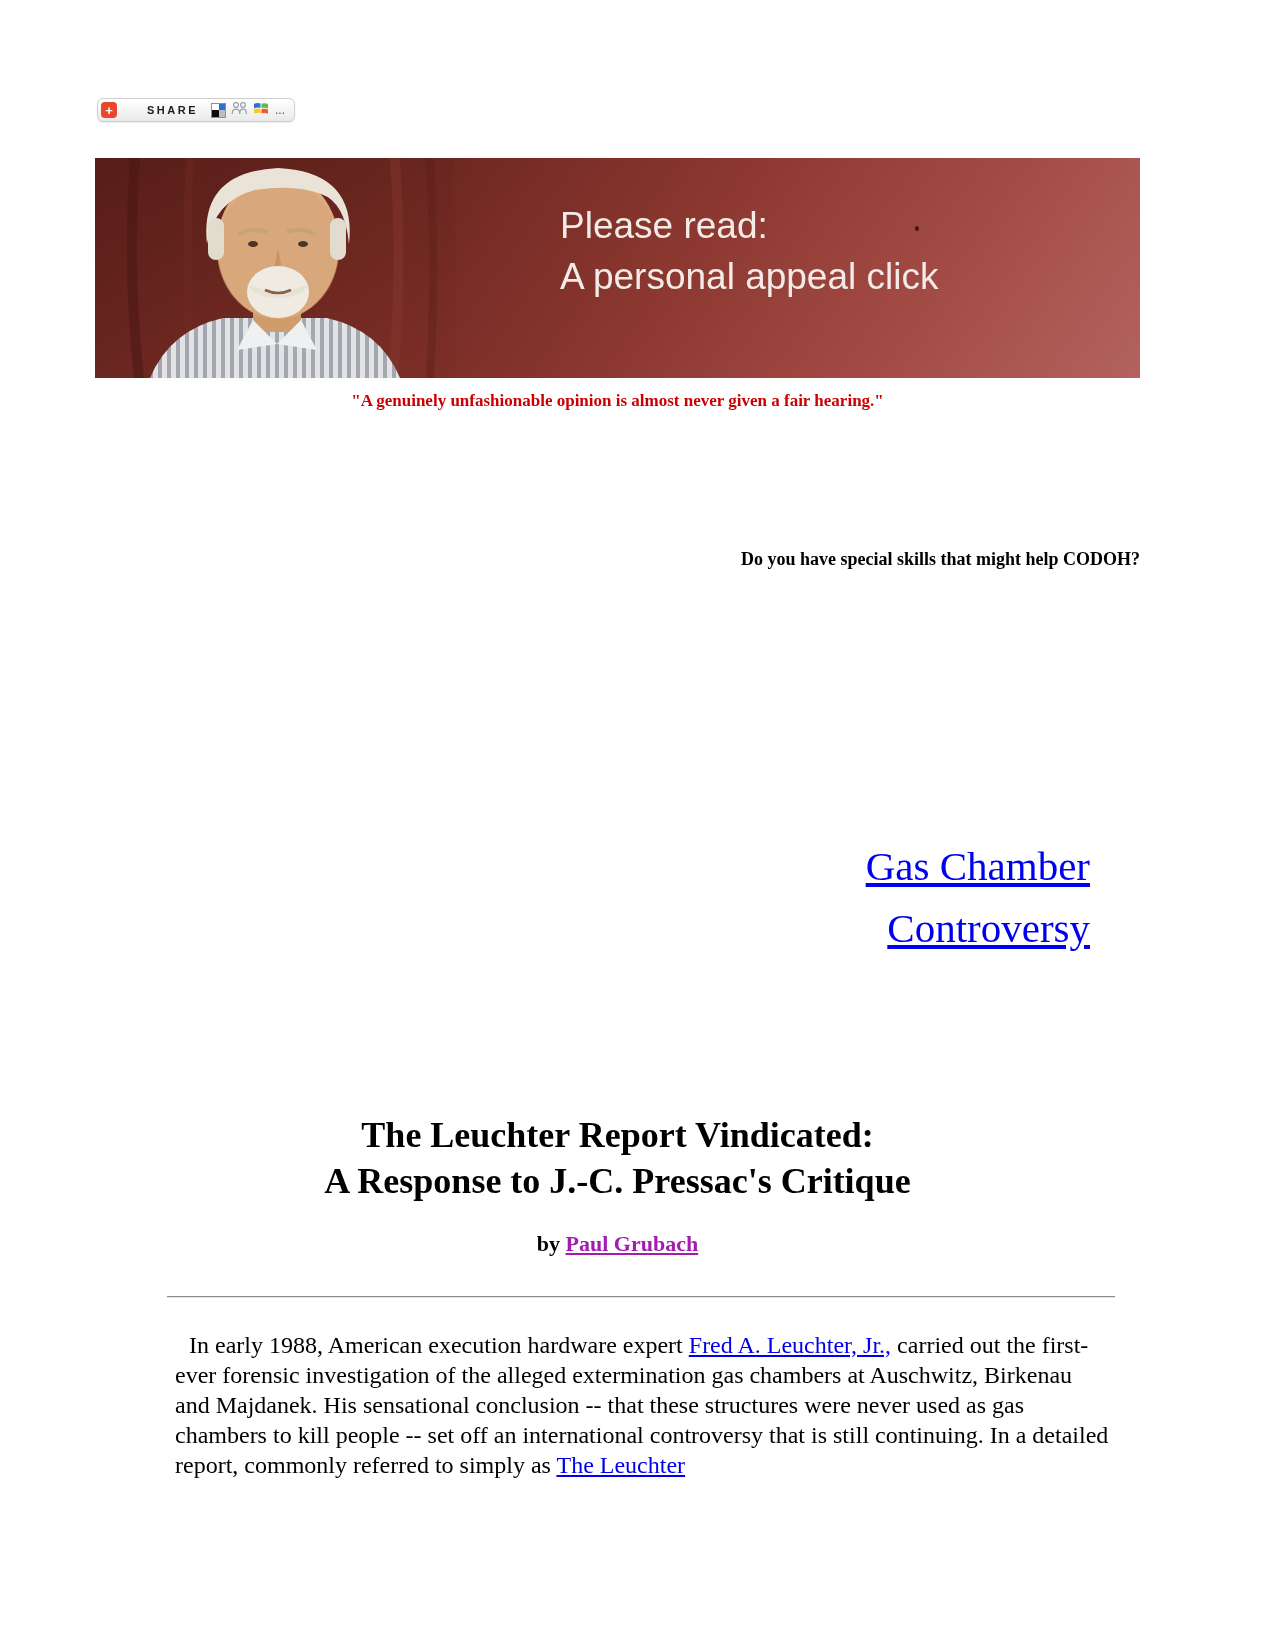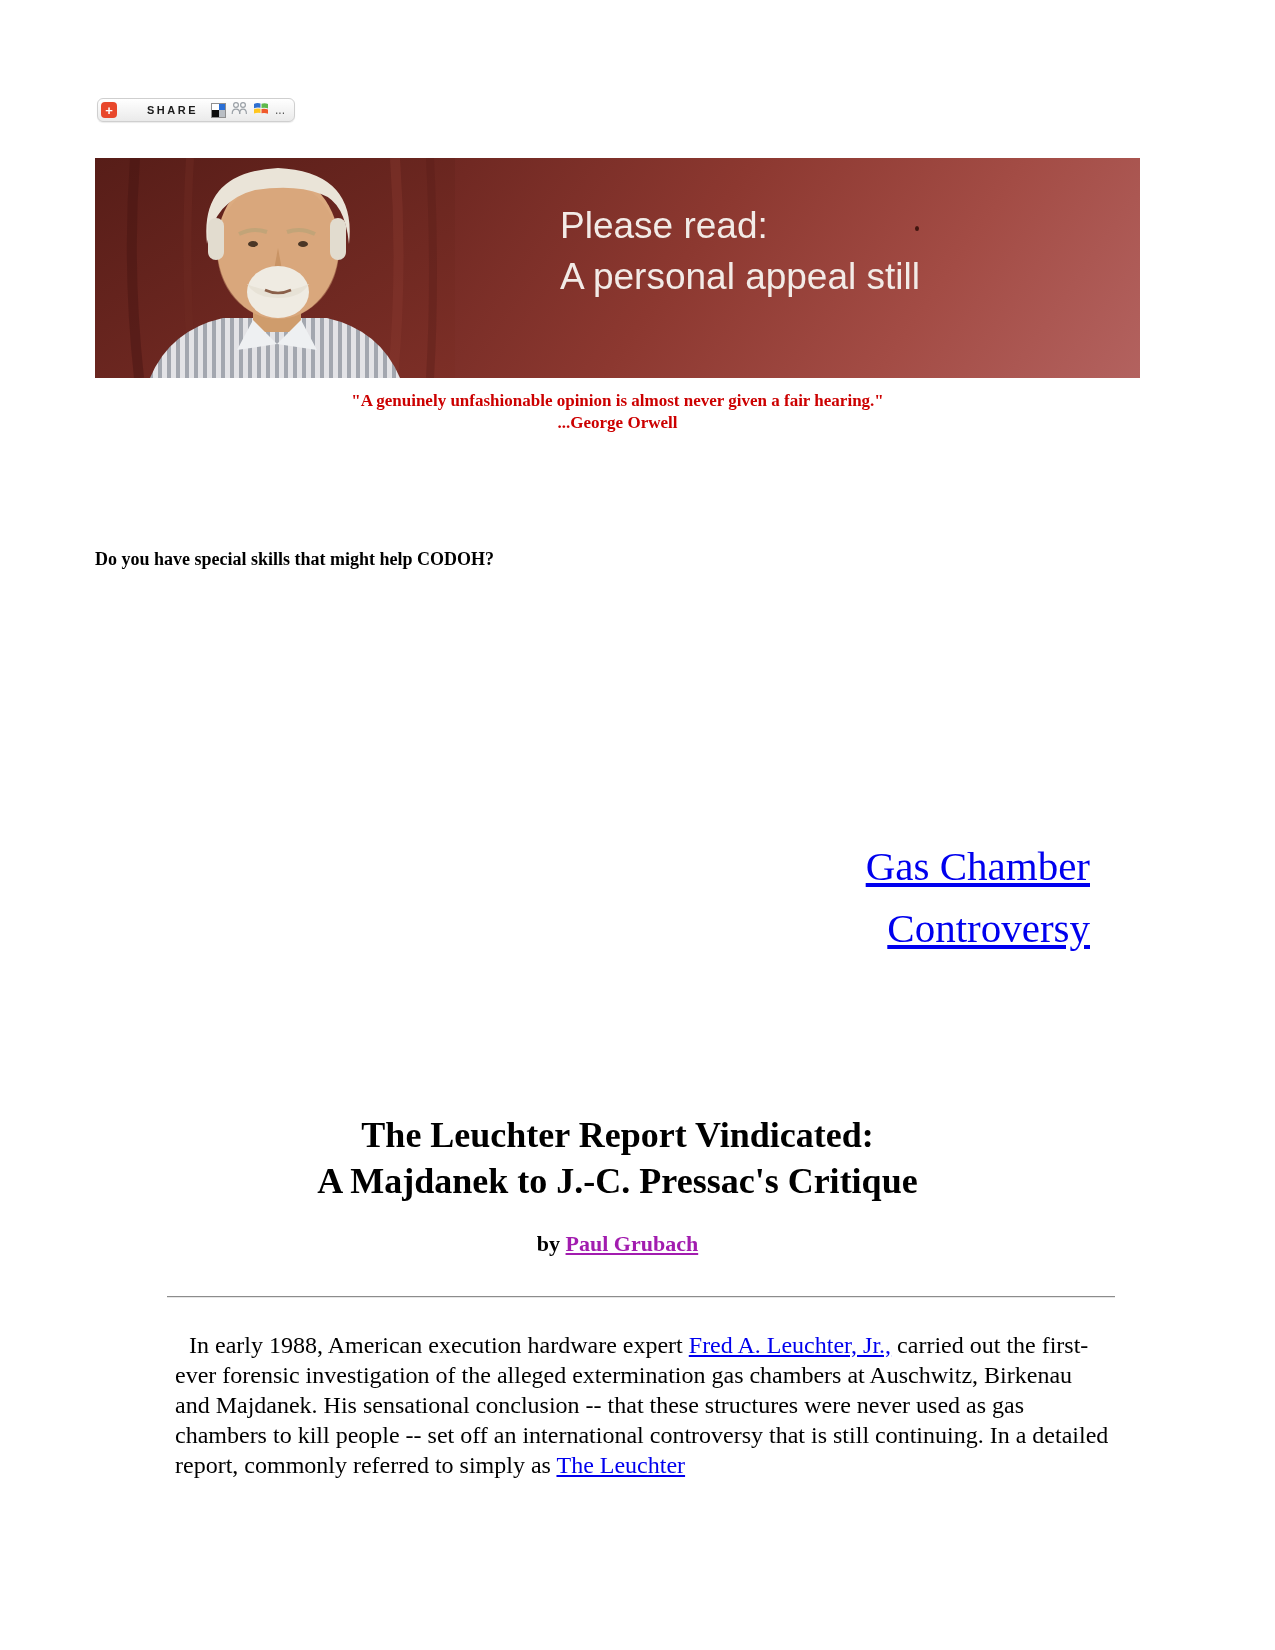--- a/index.html
+++ b/index.html
@@ -46,21 +46,21 @@
   .banner-dot{position:absolute;left:820px;top:68px;width:4px;height:5px;background:#41150f;border-radius:50%;}
 
   
   .quote{
     position:absolute;left:95px;top:390px;width:1045px;text-align:center;
     color:#cc0000;font-weight:bold;font-size:17px;line-height:22px;
   }
 
   
   .volunteer{
-    position:absolute;left:95px;top:545px;width:1045px;text-align:left;
+    position:absolute;left:95px;top:545px;width:1045px;text-align:right;
     font-weight:bold;font-size:18px;line-height:28px;
   }
   .volunteer a{color:#0000ee;text-decoration:underline;}
 
   
   .section-link{
     position:absolute;left:95px;top:835px;width:995px;text-align:right;
     font-size:41px;line-height:62px;
   }
   .section-link a{color:#0000ee;text-decoration:underline;}
@@ -162,40 +162,39 @@
 
     <path d="M183,90 l-4,22 q4,4 8,0 z" fill="#c99465"></path>
 
     <ellipse cx="183" cy="134" rx="31" ry="26" fill="#efebe2"></ellipse>
     <path d="M152,126 q31,14 62,0 q-8,14 -31,14 q-23,0 -31,-14 z" fill="#e7e2d6"></path>
     <path d="M170,132 q13,6 26,0" stroke="#8a5f49" stroke-width="2.5" fill="none"></path>
   </svg>
   <span class="banner-dot"></span>
   <div class="banner-text">
     <div>Please read:</div>
-    <div>A personal appeal still</div>
+    <div>A personal appeal click</div>
   </div>
 </div>
 
 <div class="quote">
   <div>"A genuinely unfashionable opinion is almost never given a fair hearing."</div>
-  <div>...George Orwell</div>
 </div>
 
 <div class="volunteer">
   <div>Do you have special skills that might help CODOH?</div>
 </div>
 
 <div class="section-link">
   <a><span>Gas Chamber</span><br><span>Controversy</span></a>
 </div>
 
 <h1 class="article-title">
   <span>The Leuchter Report Vindicated:</span><br>
-  <span>A Majdanek to J.-C. Pressac's Critique</span>
+  <span>A Response to J.-C. Pressac's Critique</span>
 </h1>
 
 <div class="byline">
   <span>by </span><a>Paul Grubach</a>
 </div>
 
 <div class="article-body">
   <hr>
   <p><span>In early 1988, American execution hardware expert </span><a>Fred A. Leuchter, Jr.,</a><span> carried out the first-ever forensic investigation of the alleged extermination gas chambers at Auschwitz, Birkenau and Majdanek. His sensational conclusion -- that these structures were never used as gas chambers to kill people -- set off an international controversy that is still continuing. In a detailed report, commonly referred to simply as </span><a>The Leuchter</a></p>
 </div>

